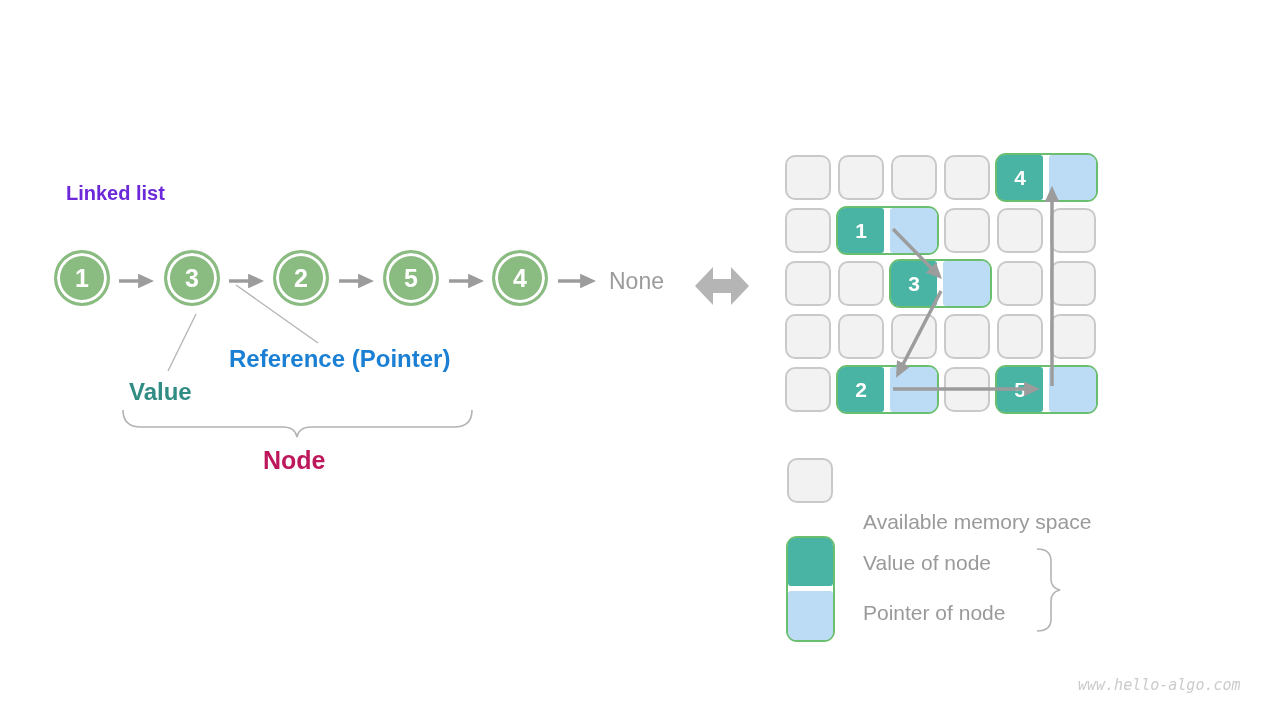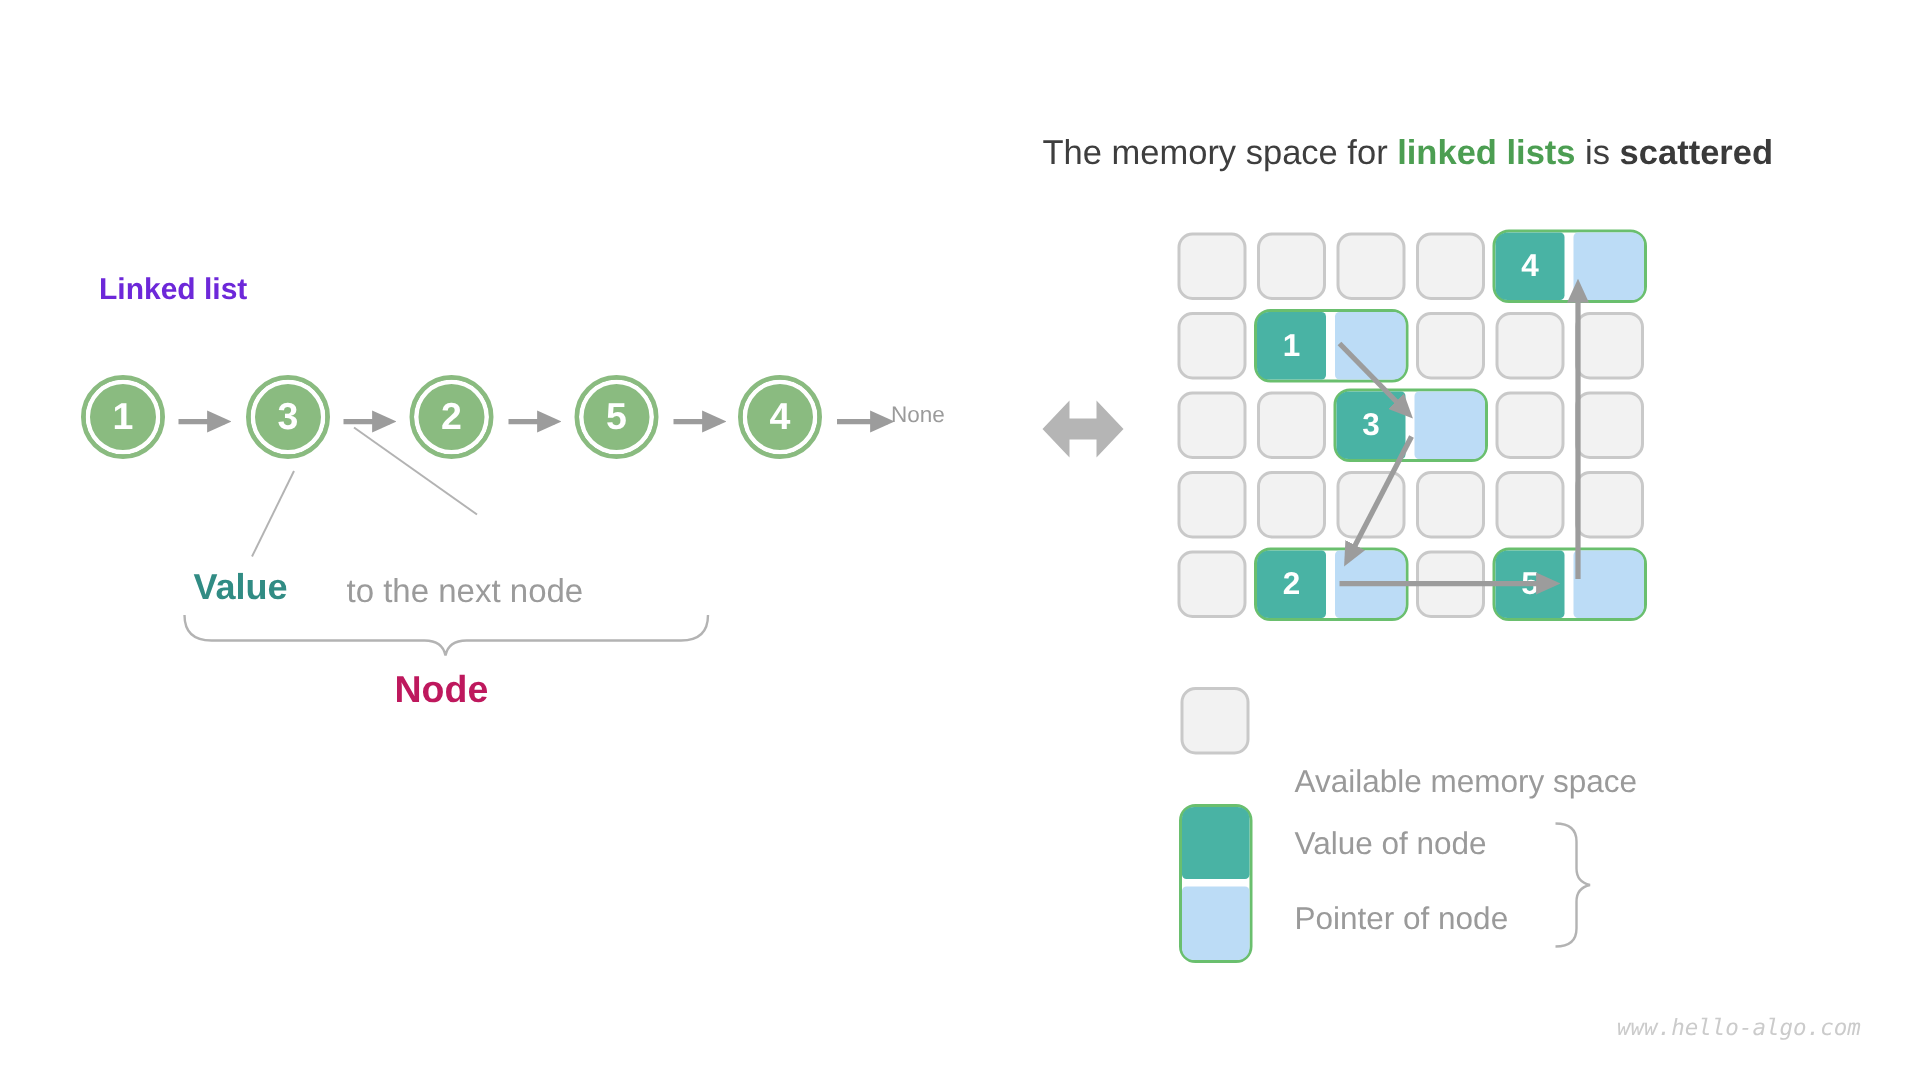--- a/index.html
+++ b/index.html
@@ -17,21 +17,21 @@
 
   
   #ll-heading { left:66px; top:182px; font-size:20px; font-weight:bold; color:#6d28d9; }
   .circle {
     position:absolute; width:56px; height:56px; border-radius:50%;
     background:#8abb80; border:3px solid #8abb80;
     box-shadow: inset 0 0 0 3px #ffffff;
     color:#ffffff; font-size:25px; font-weight:bold;
     text-align:center; line-height:50px;
   }
-  #none-label { left:594px; top:268px; font-size:15px; color:#9b9b9b; }
+  #none-label { left:609px; top:268px; font-size:23px; color:#9b9b9b; }
 
   
   #value-label { left:129px; top:378px; font-size:24px; font-weight:bold; color:#318c84; }
   #reference-label { left:229px; top:345px; font-size:24px; font-weight:bold; color:#1b80d4; }
   #reference-sub { left:231px; top:381px; font-size:22px; color:#9b9b9b; }
   #node-label { left:263px; top:446px; font-size:25px; font-weight:bold; color:#be185d; }
 
   
   .cell-empty {
     position:absolute; width:46px; height:45px; border-radius:10px;
@@ -64,36 +64,35 @@
   #watermark { left:1078px; top:676px; font-family:"DejaVu Sans Mono", monospace; font-size:15px; color:#cbcbcb;font-style:italic; }
 
   
   #overlay { position:absolute; left:0; top:0; pointer-events:none; }
 </style>
 </head>
 <body>
 
 <div id="canvas">
 
-  <div class="abs" id="title"><span>The memory space for </span><span class="hl">linked lists</span><span> is </span><span class="em">scattered</span></div>
 
   <div class="abs" id="ll-heading">Linked list</div>
 
   <div id="ll-nodes">
       <div class="circle" style="left: 54px; top: 250px;">1</div>
       <div class="circle" style="left: 164px; top: 250px;">3</div>
       <div class="circle" style="left: 273px; top: 250px;">2</div>
       <div class="circle" style="left: 383px; top: 250px;">5</div>
       <div class="circle" style="left: 492px; top: 250px;">4</div>
     </div>
 
   <div class="abs" id="none-label">None</div>
 
   <div class="abs" id="value-label">Value</div>
-  <div class="abs" id="reference-sub">to the next node</div>
+  <div class="abs" id="reference-label">Reference (Pointer)</div>
   <div class="abs" id="node-label">Node</div>
 
   <div id="grid">
       <div class="cell-empty" style="left: 785px; top: 155px;"></div>
       <div class="cell-empty" style="left: 838px; top: 155px;"></div>
       <div class="cell-empty" style="left: 891px; top: 155px;"></div>
       <div class="cell-empty" style="left: 944px; top: 155px;"></div>
       <div class="cell-empty" style="left: 785px; top: 208px;"></div>
       <div class="cell-empty" style="left: 944px; top: 208px;"></div>
       <div class="cell-empty" style="left: 997px; top: 208px;"></div>

